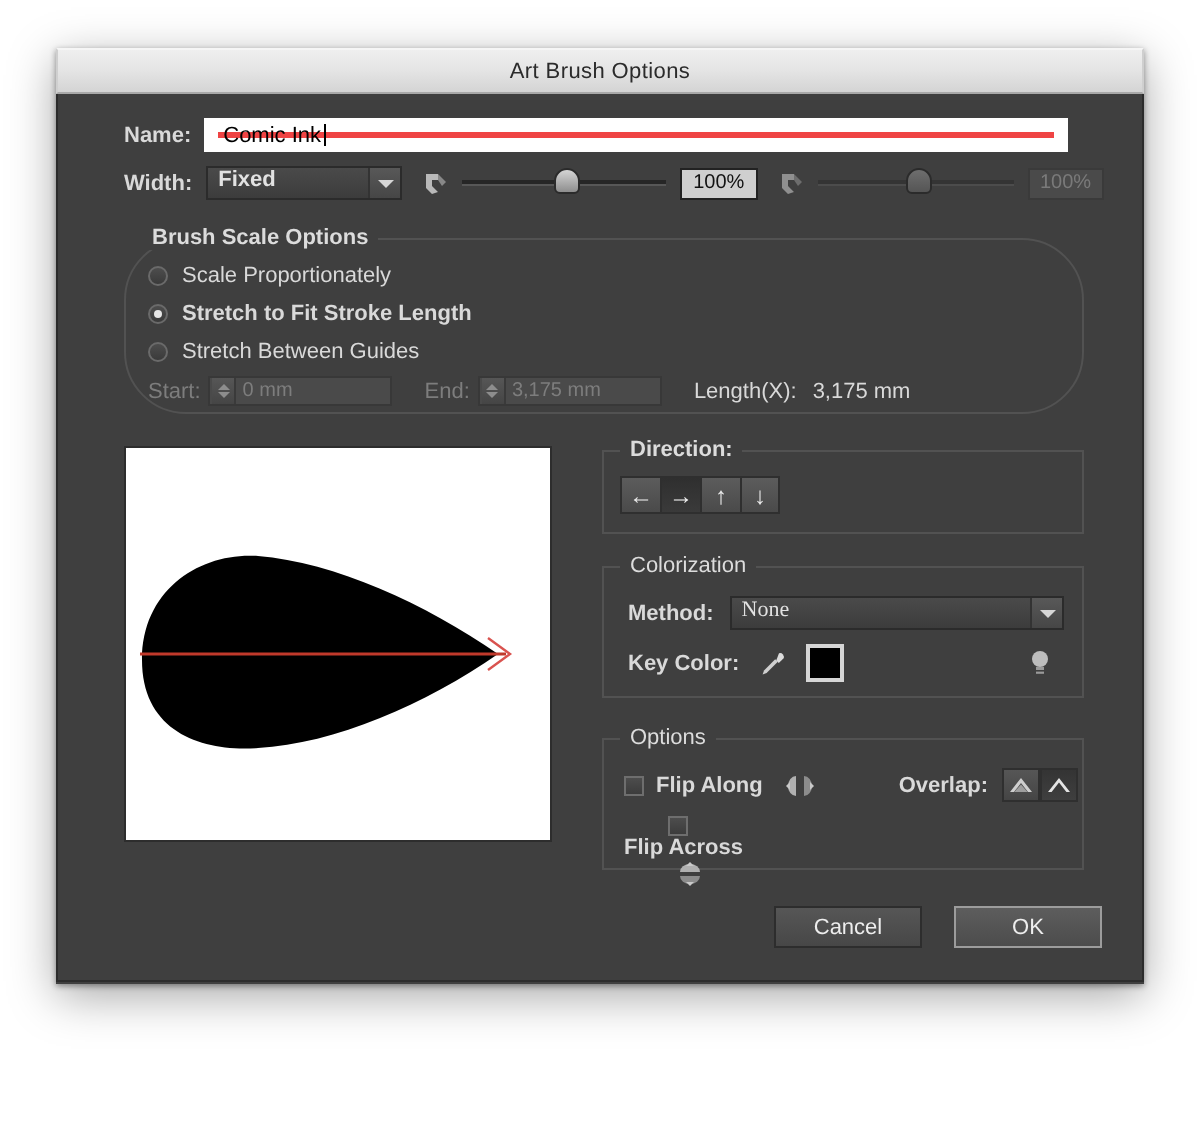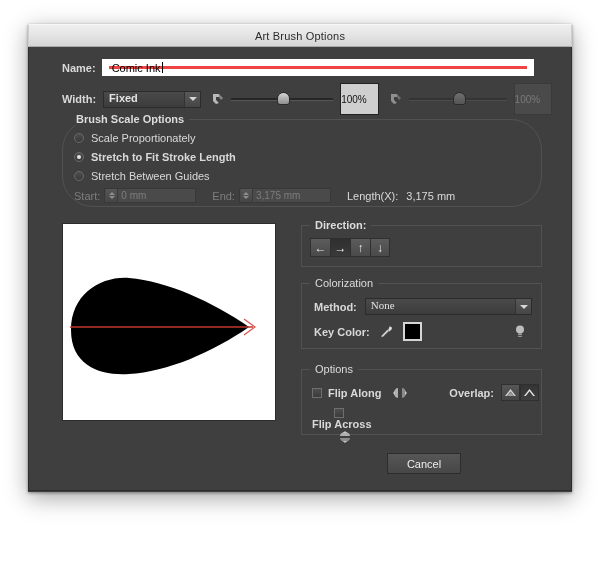--- a/index.html
+++ b/index.html
@@ -123,27 +123,27 @@
     top: -6px;
     width: 11px; height: 11px;
     background: linear-gradient(to bottom,#d5d5d5,#8e8e8e);
     border: 1px solid #2b2b2b;
     border-radius: 50% 50% 3px 3px;
   }
   .slider-thumb.off {
     background: linear-gradient(to bottom,#6e6e6e,#555);
   }
   .pct-field {
-    width: 44px; height: 32px;
+    width: 44px; height: 16px;
     background: #cfcfcf;
     border: 1px solid #222;
     box-sizing: border-box;
     color: #111;
     font-size: 10px;
-    display:flex; align-items:center; 
+    display:flex; align-items:center; justify-content:center;
   }
   .pct-field.disabled {
     background: #4a4a4a;
     border-color: #3a3a3a;
     color: #7a7a7a;
   }
 
   
   .fieldset {
     position: absolute;
@@ -475,15 +475,18 @@
             <path d="M9,1 l-2,2 h4 Z" fill="#c9c9c9"></path>
             <path d="M9,13 l-2,-2 h4 Z" fill="#c9c9c9"></path>
           </svg>
         </span>
       </div>
     </div>
 
     <div class="btn" id="cancel-btn">
       <span>Cancel</span>
     </div>
+    <div class="btn default" id="ok-btn">
+      <span>OK</span>
+    </div>
 
   </div>
 </div>
 
 </body></html>

